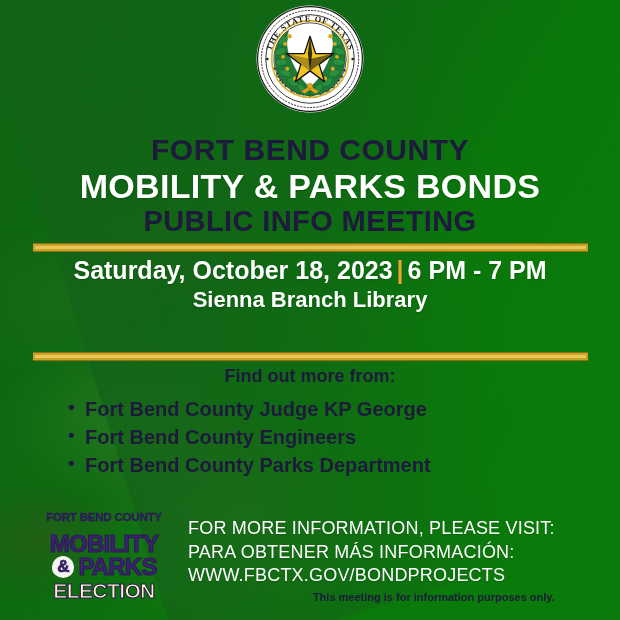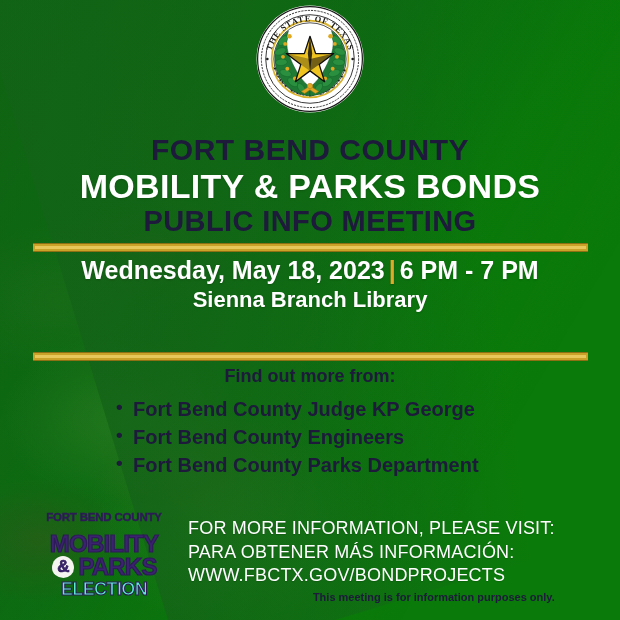--- a/index.html
+++ b/index.html
@@ -89,21 +89,21 @@
   .m-sep { color:#e0a92a; padding:0 4px; font-weight:bold; }
   .m-venue { font-size:22px; line-height:1.24; }
   .m-addr { font-size:23px; line-height:1.26; }
 
   
   .findout { position:absolute; left:0; right:0; top:366px; }
   .fo-head {
     text-align:center; color:#1d1a3c;
     font-size:18px; font-weight:bold; line-height:1.2;
   }
-  .fo-list { list-style:none; margin-top:7px; padding-left:116px; }
+  .fo-list { list-style:none; margin-top:7px; padding-left:68px; }
   .fo-item {
     color:#1d1a3c; font-size:20px; font-weight:bold;
     line-height:1.42; position:relative; padding-left:17px;
     white-space:nowrap;
   }
   .fo-item::before {
     content:"\2022"; position:absolute; left:0; top:-1px;
     font-size:19px; color:#1d1a3c;
   }
 
@@ -135,21 +135,21 @@
   }
   .b-amp span {
     position:relative; font-size:17px; font-weight:bold;
     color:#3b2370; -webkit-text-stroke:.7px #2d1b57;
   }
   .b-parks {
     font-size:24px; font-weight:bold; color:#3b2370;
     letter-spacing:-.8px; -webkit-text-stroke:1.2px #2d1b57;
   }
   .b-elect {
-    font-size:18px; font-weight:bold; color:#5eead4;
+    font-size:21px; font-weight:bold; color:#fef9c3;
     letter-spacing:-.6px; -webkit-text-stroke:1.1px #2d1b57;
     margin-top:1px;
   }
   .b-year {
     font-size:21px; font-weight:bold; color:#3b2370;
     letter-spacing:0px; -webkit-text-stroke:1.1px #2d1b57;
     margin-top:1px;
   }
 
   
@@ -246,21 +246,21 @@
       <div class="t-line1">FORT BEND COUNTY</div>
       <div class="t-line2">MOBILITY &amp; PARKS BONDS</div>
       <div class="t-line3">PUBLIC INFO MEETING</div>
     </div>
 
     <div class="divider top"></div>
     <div class="divider bottom"></div>
 
     <div class="meeting">
       <div class="m-line m-date">
-        <span>Wednesday, May 18, 2023</span><span class="m-sep">|</span><span>6 PM - 7 PM</span>
+        <span>Saturday, October 18, 2023</span><span class="m-sep">|</span><span>6 PM - 7 PM</span>
       </div>
       <div class="m-line m-venue">Sienna Branch Library</div>
     </div>
 
     <div class="findout">
       <div class="fo-head">Find out more from:</div>
       <ul class="fo-list">
         <li class="fo-item">Fort Bend County Judge KP George</li>
         <li class="fo-item">Fort Bend County Engineers</li>
         <li class="fo-item">Fort Bend County Parks Department</li>

